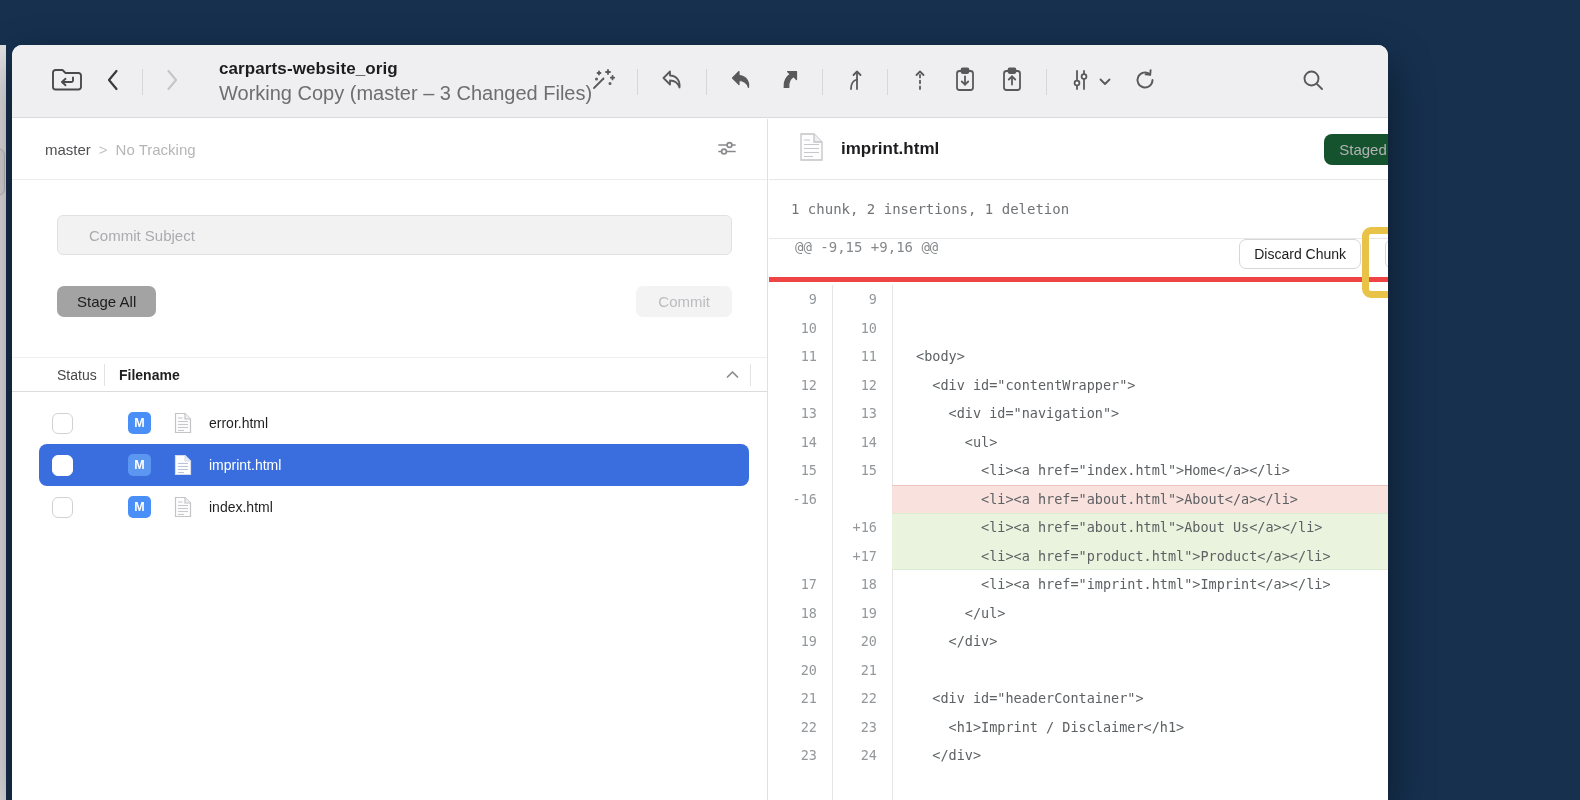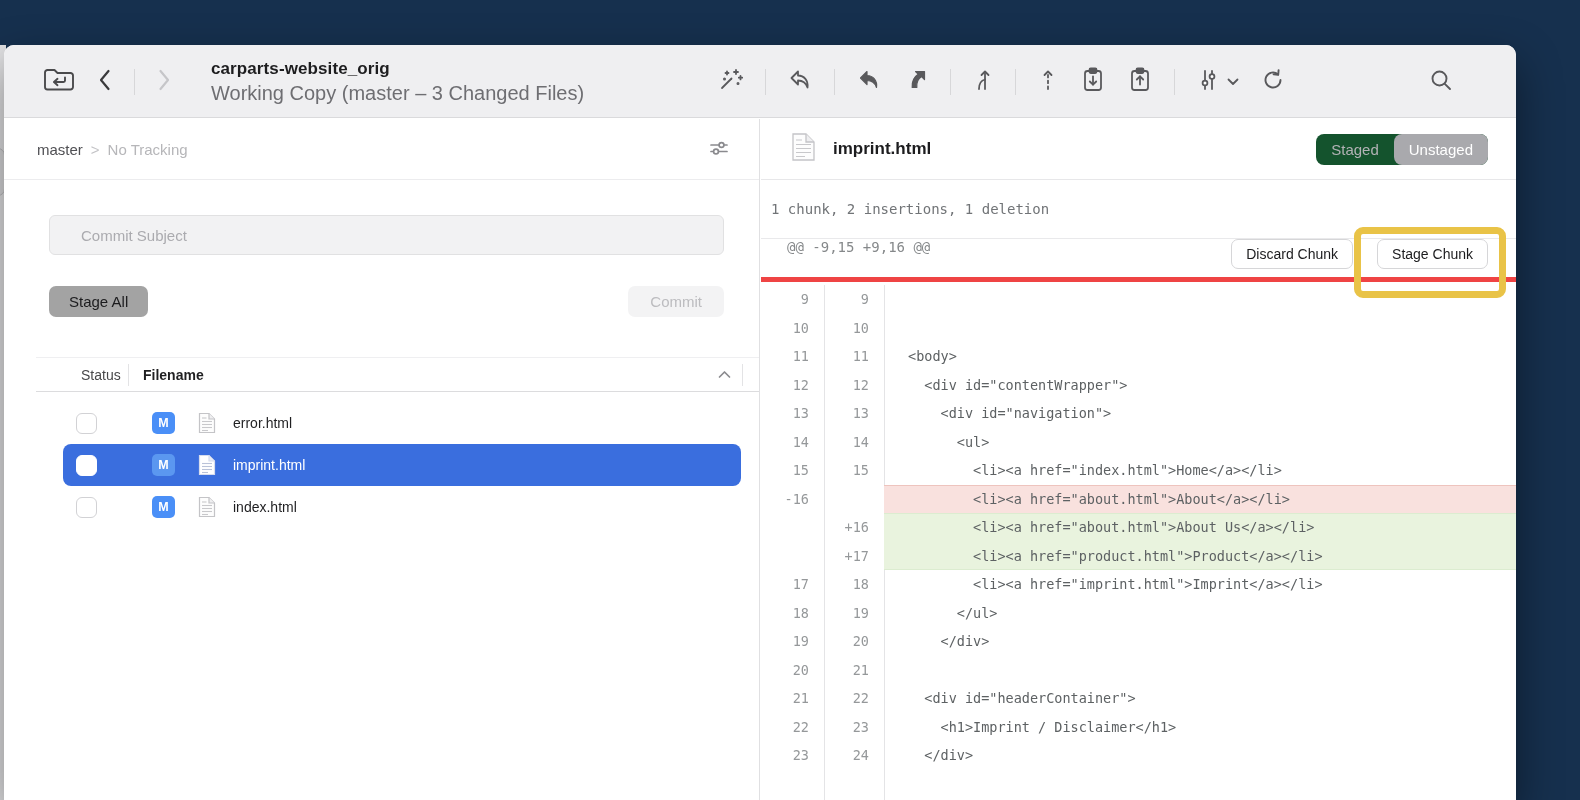--- a/index.html
+++ b/index.html
@@ -3,21 +3,21 @@
 <meta charset="utf-8">
 <style>
   * { margin:0; padding:0; box-sizing:border-box; }
   html,body { width:1580px; height:800px; overflow:hidden; }
   body { background:#16304e; font-family:"Liberation Sans", sans-serif; position:relative; }
 
   
   .bg-strip { position:absolute; left:0; top:45px; width:6px; height:755px; background:#e3e3e5; }
   .bg-nub { position:absolute; left:-10px; top:148px; width:15px; height:48px; background:#dadadc; border:1px solid #bcbcbe; border-radius:7px; }
 
-  .window { position:absolute; left:4px; top:45px; width:1512px; height:755px; background:#ffffff;
+  .window { position:absolute; left:12px; top:45px; width:1376px; height:755px; background:#ffffff;
             border-radius:10px 10px 0 0; overflow:hidden; box-shadow:0 18px 45px rgba(0,0,0,0.45); }
 
   
   .toolbar { position:absolute; left:0; top:0; width:100%; height:73px; background:#efeff1; border-bottom:1px solid #dadadc; }
   .tb-left { position:absolute; left:38px; top:0; height:73px; display:flex; align-items:center; gap:18px; }
   .tb-sep { width:1px; height:26px; background:#d7d7d9; }
   .icon-btn { display:flex; align-items:center; justify-content:center; background:none; border:none; cursor:pointer; padding:0; }
   .title-block { margin-left:18px; }
   .title-block .t1 { font-size:17px; font-weight:bold; color:#1d1d1f; letter-spacing:0.1px; }
   .title-block .t2 { font-size:20px; color:#6e6e72; margin-top:3px; }
@@ -40,21 +40,21 @@
   .subject-input { width:675px; height:40px; background:#f2f2f3; border:1px solid #e1e1e2; border-radius:6px;
                    font-size:15px; color:#2a2a2c; padding:0 31px; outline:none; font-family:"Liberation Sans",sans-serif; }
   .subject-input::placeholder { color:#ababaf; }
   .commit-btn-row { display:flex; justify-content:space-between; width:675px; margin-top:31px; }
   .btn-stage-all { background:#a3a3a3; border:none; border-radius:7px; height:31px; padding:0 20px;
                    font-size:15px; color:#1c1c1e; cursor:pointer; font-family:"Liberation Sans",sans-serif; }
   .btn-commit { background:#f3f3f4; border:none; border-radius:7px; height:31px; padding:0 22px;
                 font-size:15px; color:#bcbcbf; font-family:"Liberation Sans",sans-serif; }
 
   
-  .file-table { margin-top:40px;padding-left:32px; }
+  .file-table { margin-top:40px; }
   .ft-header { height:35px; border-top:1px solid #efeff1; border-bottom:1px solid #dcdcde;
                display:flex; align-items:center; position:relative; font-size:14px; }
   .ft-header .col-status { width:92px; padding-left:45px; color:#48484a; }
   .ft-header .vline { width:1px; height:22px; background:#e3e3e5; }
   .ft-header .col-file { padding-left:14px; color:#1f1f21; font-weight:bold; flex:1; }
   .ft-header .sort { display:flex; align-items:center; padding-right:10px; }
   .ft-header .vline2 { width:1px; height:22px; background:#e3e3e5; margin-right:16px; }
 
   .ft-rows { padding-top:10px; }
   .frow { height:42px; display:flex; align-items:center; margin:0 18px 0 27px; border-radius:8px; cursor:default; }
@@ -71,21 +71,21 @@
   
   .diff-header { height:61px; border-bottom:1px solid #e7e7e9; display:flex; align-items:center; padding:0 28px 0 30px; }
   .diff-header .dtitle { font-size:17px; font-weight:bold; color:#1d1d1f; margin-left:17px; flex:1; }
   .segmented { display:flex; align-items:center; background:#14532d; border-radius:8px; height:31px; }
   .seg { font-size:15px; padding:0 15px; height:31px; display:flex; align-items:center; border-radius:8px; }
   .seg.inactive { color:#b2b2b5; }
   .seg.active { background:#a9a9ad; color:#ffffff; font-weight:500; }
 
   .mono { font-family:"DejaVu Sans Mono", monospace; }
 
-  .summary-row { height:59px; display:flex; align-items:center; padding-left:10px;
+  .summary-row { height:59px; display:flex; align-items:center; padding-left:22px;
                  font-size:14px; color:#717477; border-bottom:1px solid #e9e9eb;text-align:right; }
 
   .chunk-bar { height:43px; display:flex; align-items:flex-start; padding:0 28px 0 26px; border-bottom:5px solid #ef4444; position:relative; }
   .chunk-range { font-size:14px; color:#85888a; flex:1; }
   .chunk-btns { display:flex; gap:24px; }
   .chunk-btn { background:#fff; border:1px solid #d6d6d8; border-radius:7px; height:30px; padding:0 14px;
                font-size:14px; color:#1c1c1e; cursor:pointer; font-family:"Liberation Sans",sans-serif; }
 
   .annotation { position:absolute; left:593px; top:108px; width:152px; height:71px;
                 border:7px solid #e9c347; border-radius:9px; pointer-events:none; z-index:5; }

